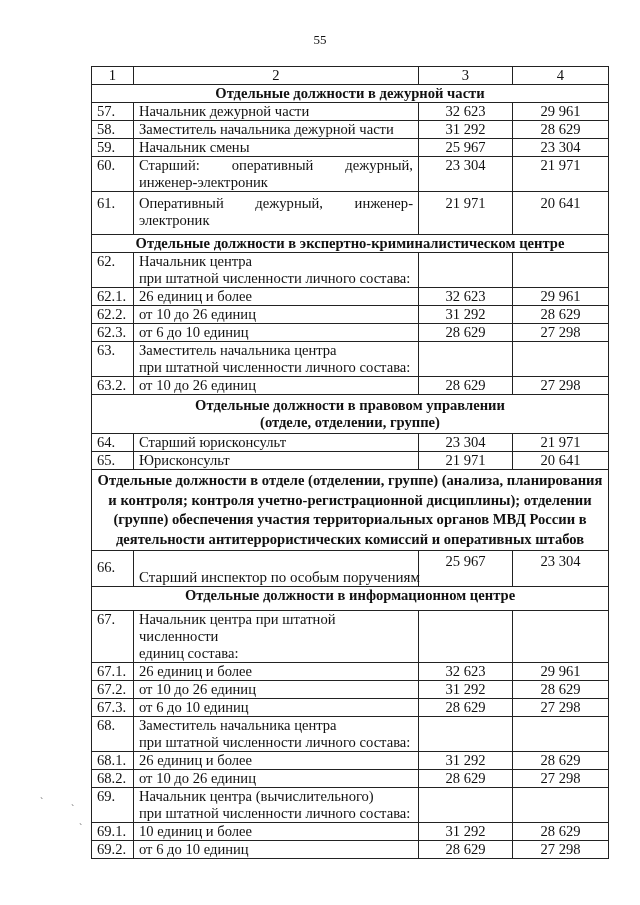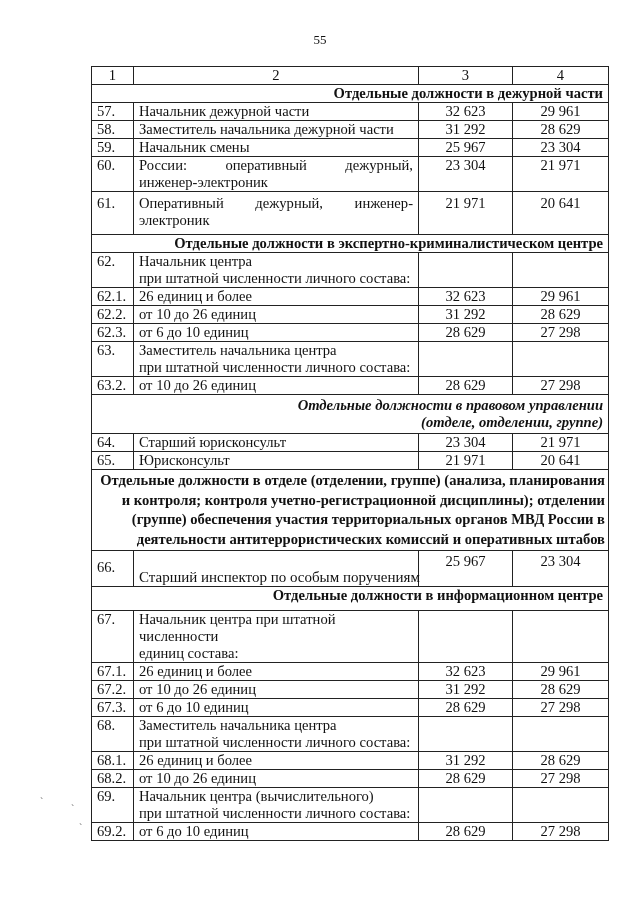--- a/index.html
+++ b/index.html
@@ -4,27 +4,27 @@
 <style>
   html, body { margin:0; padding:0; background:#ffffff; }
   body { width:640px; height:905px; position:relative; overflow:hidden;
          font-family:"Liberation Serif", "DejaVu Serif", serif; color:#111; }
   .page-num { position:absolute; top:32px; left:0; width:640px; text-align:center; font-size:13px; }
   table.doc { position:absolute; left:91px; top:66px; width:517px; border-collapse:collapse; table-layout:fixed; }
   table.doc td { border:1.4px solid #222; padding:0 5px; font-size:14.6px; line-height:17px; vertical-align:top; }
   td.num { text-align:left; padding:0 2px; }
   td.val { text-align:center; }
   td.hdr { text-align:center; }
-  td.sec { text-align:right; font-weight:bold; }
+  td.sec { text-align:center; font-weight:bold; }
   .just-line { display:block; text-align:justify; text-align-last:justify; }
   tr.h1 td { height:17px; }
   tr.h2 td { height:34px; }
   tr.h2b td { height:39px; }
   tr.sec4 td { height:80px; vertical-align:middle; line-height:19.5px; padding:0 3px; }
-  tr.sec2 td { height:38px; vertical-align:middle;font-style:italic; }
+  tr.sec2 td { height:38px; vertical-align:middle; }
   .marks { position:absolute; color:#666; font-size:10px; }
 </style>
 </head>
 <body>
 
 <div class="page-num">55</div>
 
 <table class="doc">
   <colgroup>
     <col style="width:42px">
@@ -57,21 +57,21 @@
     </tr>
     <tr class="h1">
       <td class="num">59.</td>
       <td>Начальник смены</td>
       <td class="val">25 967</td>
       <td class="val">23 304</td>
     </tr>
     <tr class="h2">
       <td class="num">60.</td>
       <td>
-        <span class="just-line">России: оперативный дежурный,</span>
+        <span class="just-line">Старший: оперативный дежурный,</span>
         <span>инженер-электроник</span>
       </td>
       <td class="val">23 304</td>
       <td class="val">21 971</td>
     </tr>
     <tr class="h2b">
       <td class="num" style="padding-top:3px">61.</td>
       <td style="padding-top:3px">
         <span class="just-line">Оперативный дежурный, инженер-</span>
         <span>электроник</span>
@@ -214,20 +214,26 @@
     <tr class="h2">
       <td class="num">69.</td>
       <td>
         <div>Начальник центра (вычислительного)</div>
         <div>при штатной численности личного состава:</div>
       </td>
       <td class="val"></td>
       <td class="val"></td>
     </tr>
     <tr class="h1">
+      <td class="num">69.1.</td>
+      <td>10 единиц и более</td>
+      <td class="val">31 292</td>
+      <td class="val">28 629</td>
+    </tr>
+    <tr class="h1">
       <td class="num">69.2.</td>
       <td>от 6 до 10 единиц</td>
       <td class="val">28 629</td>
       <td class="val">27 298</td>
     </tr>
   </tbody>
 </table>
 
 <div class="marks" style="left:40px;top:796px;">ˋ</div>
 <div class="marks" style="left:71px;top:803px;">ˋ</div>

